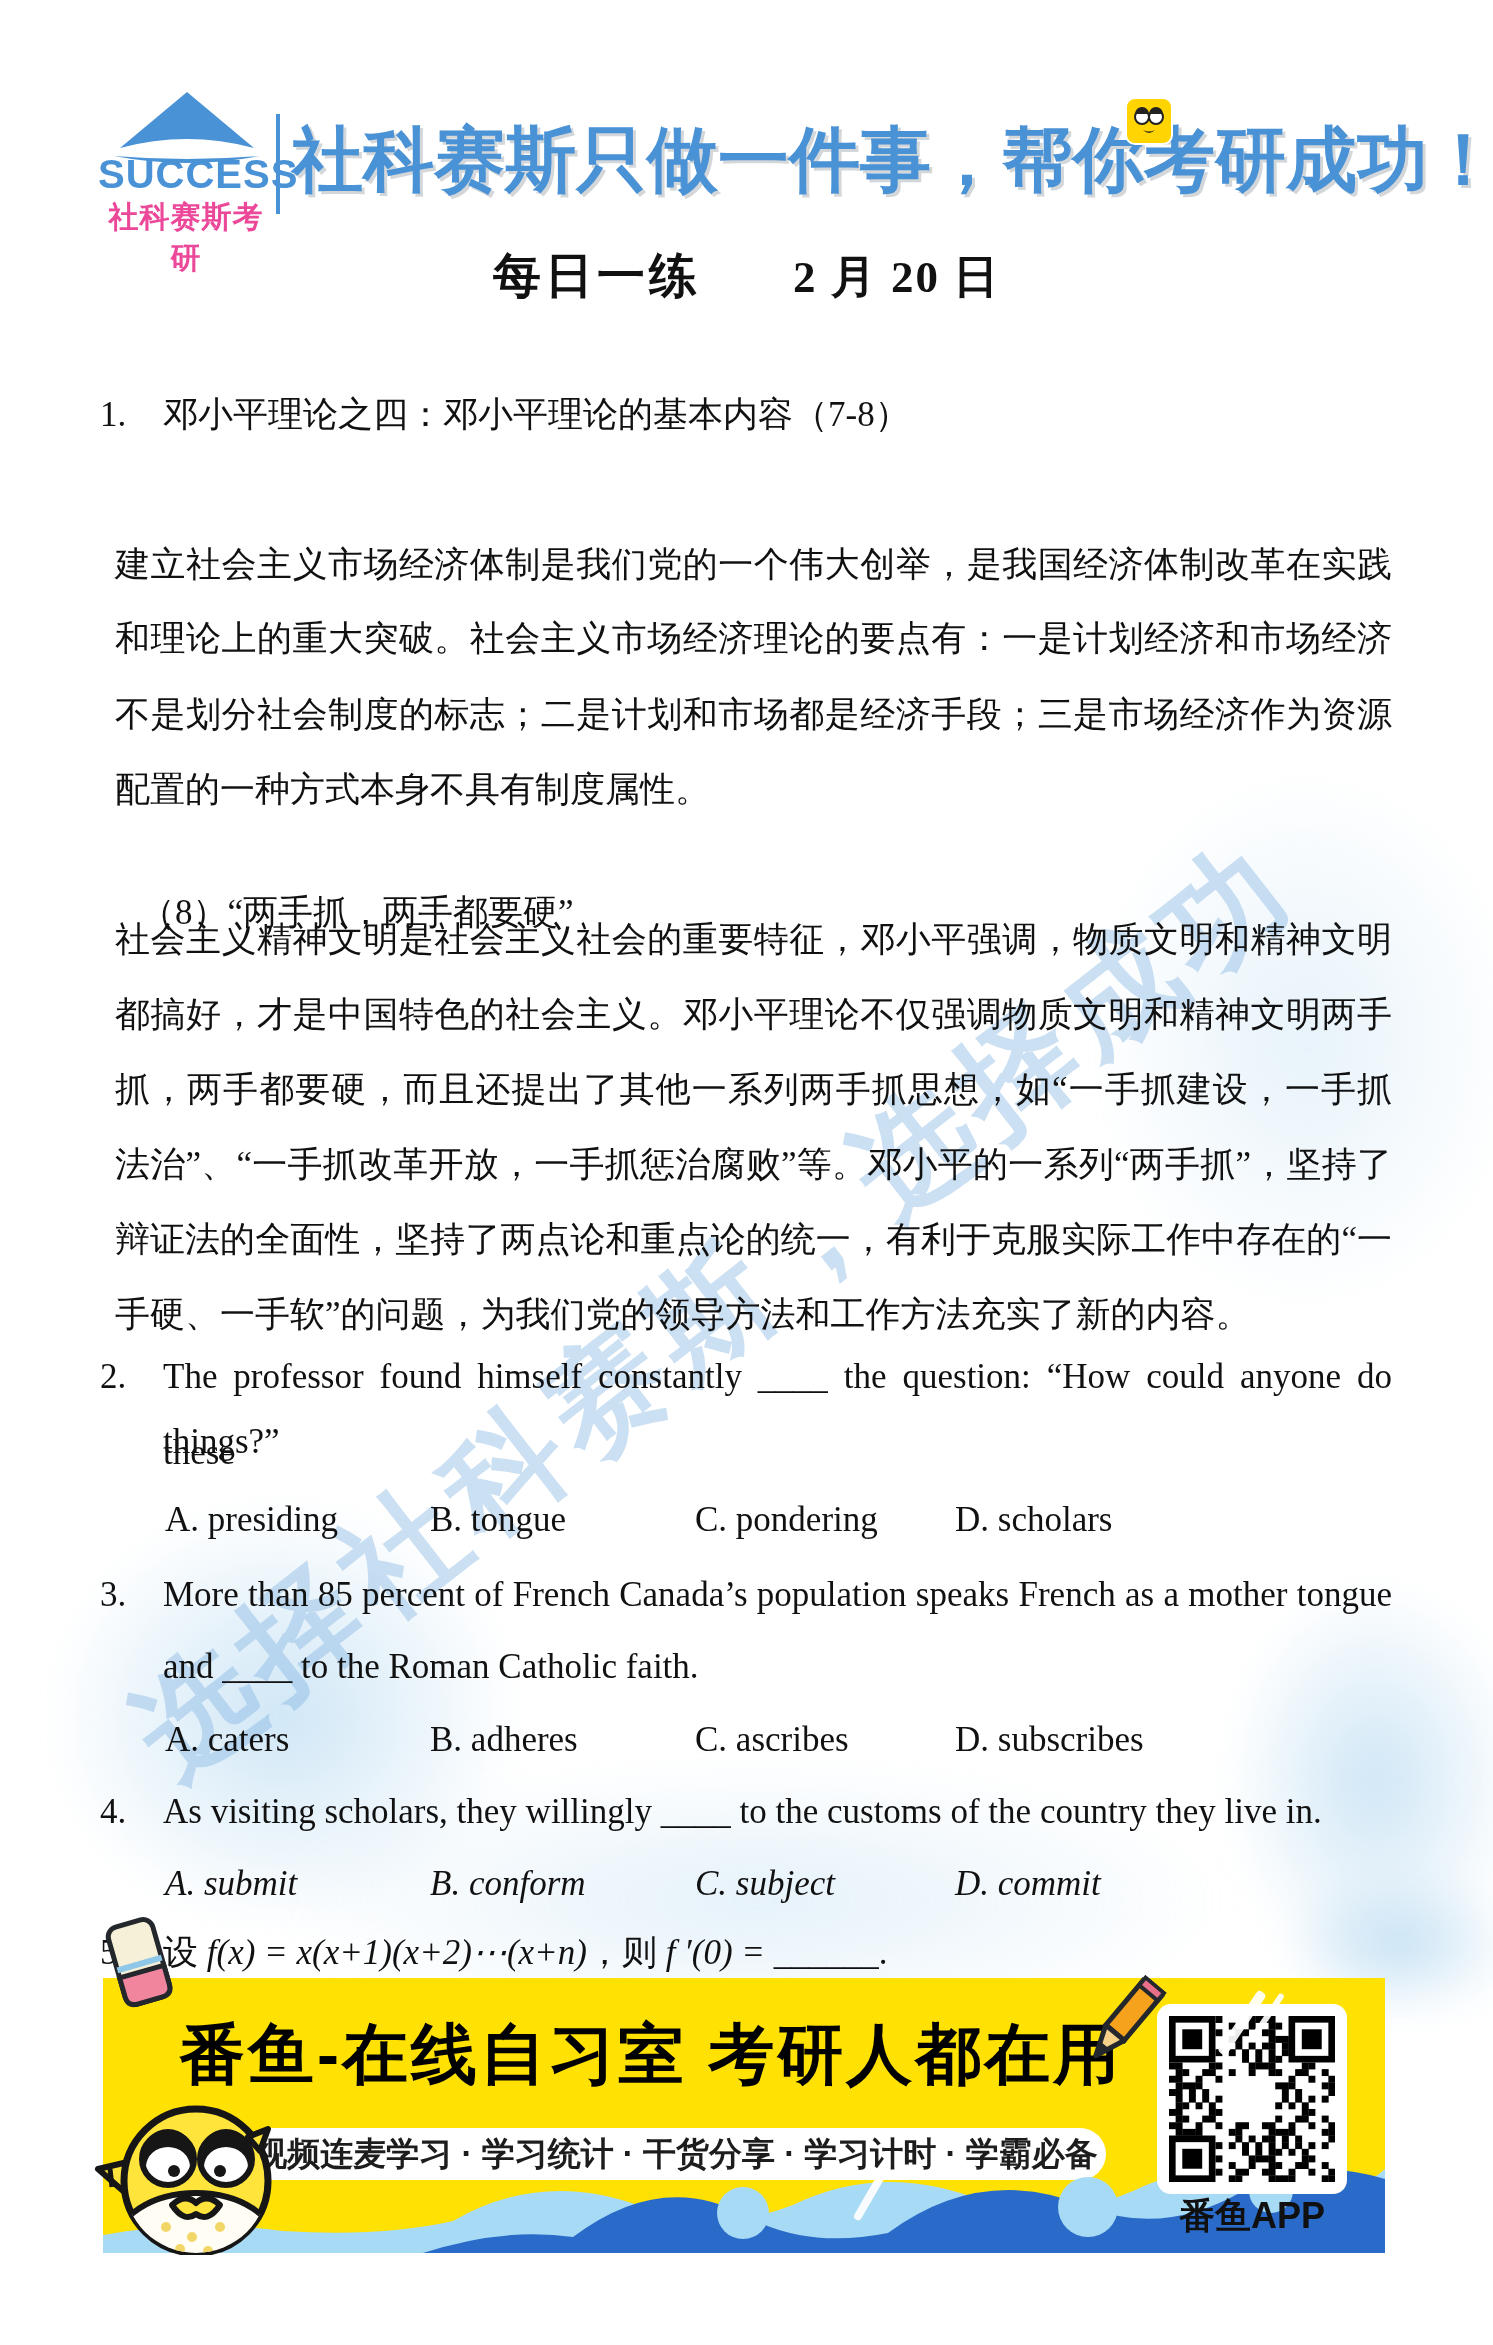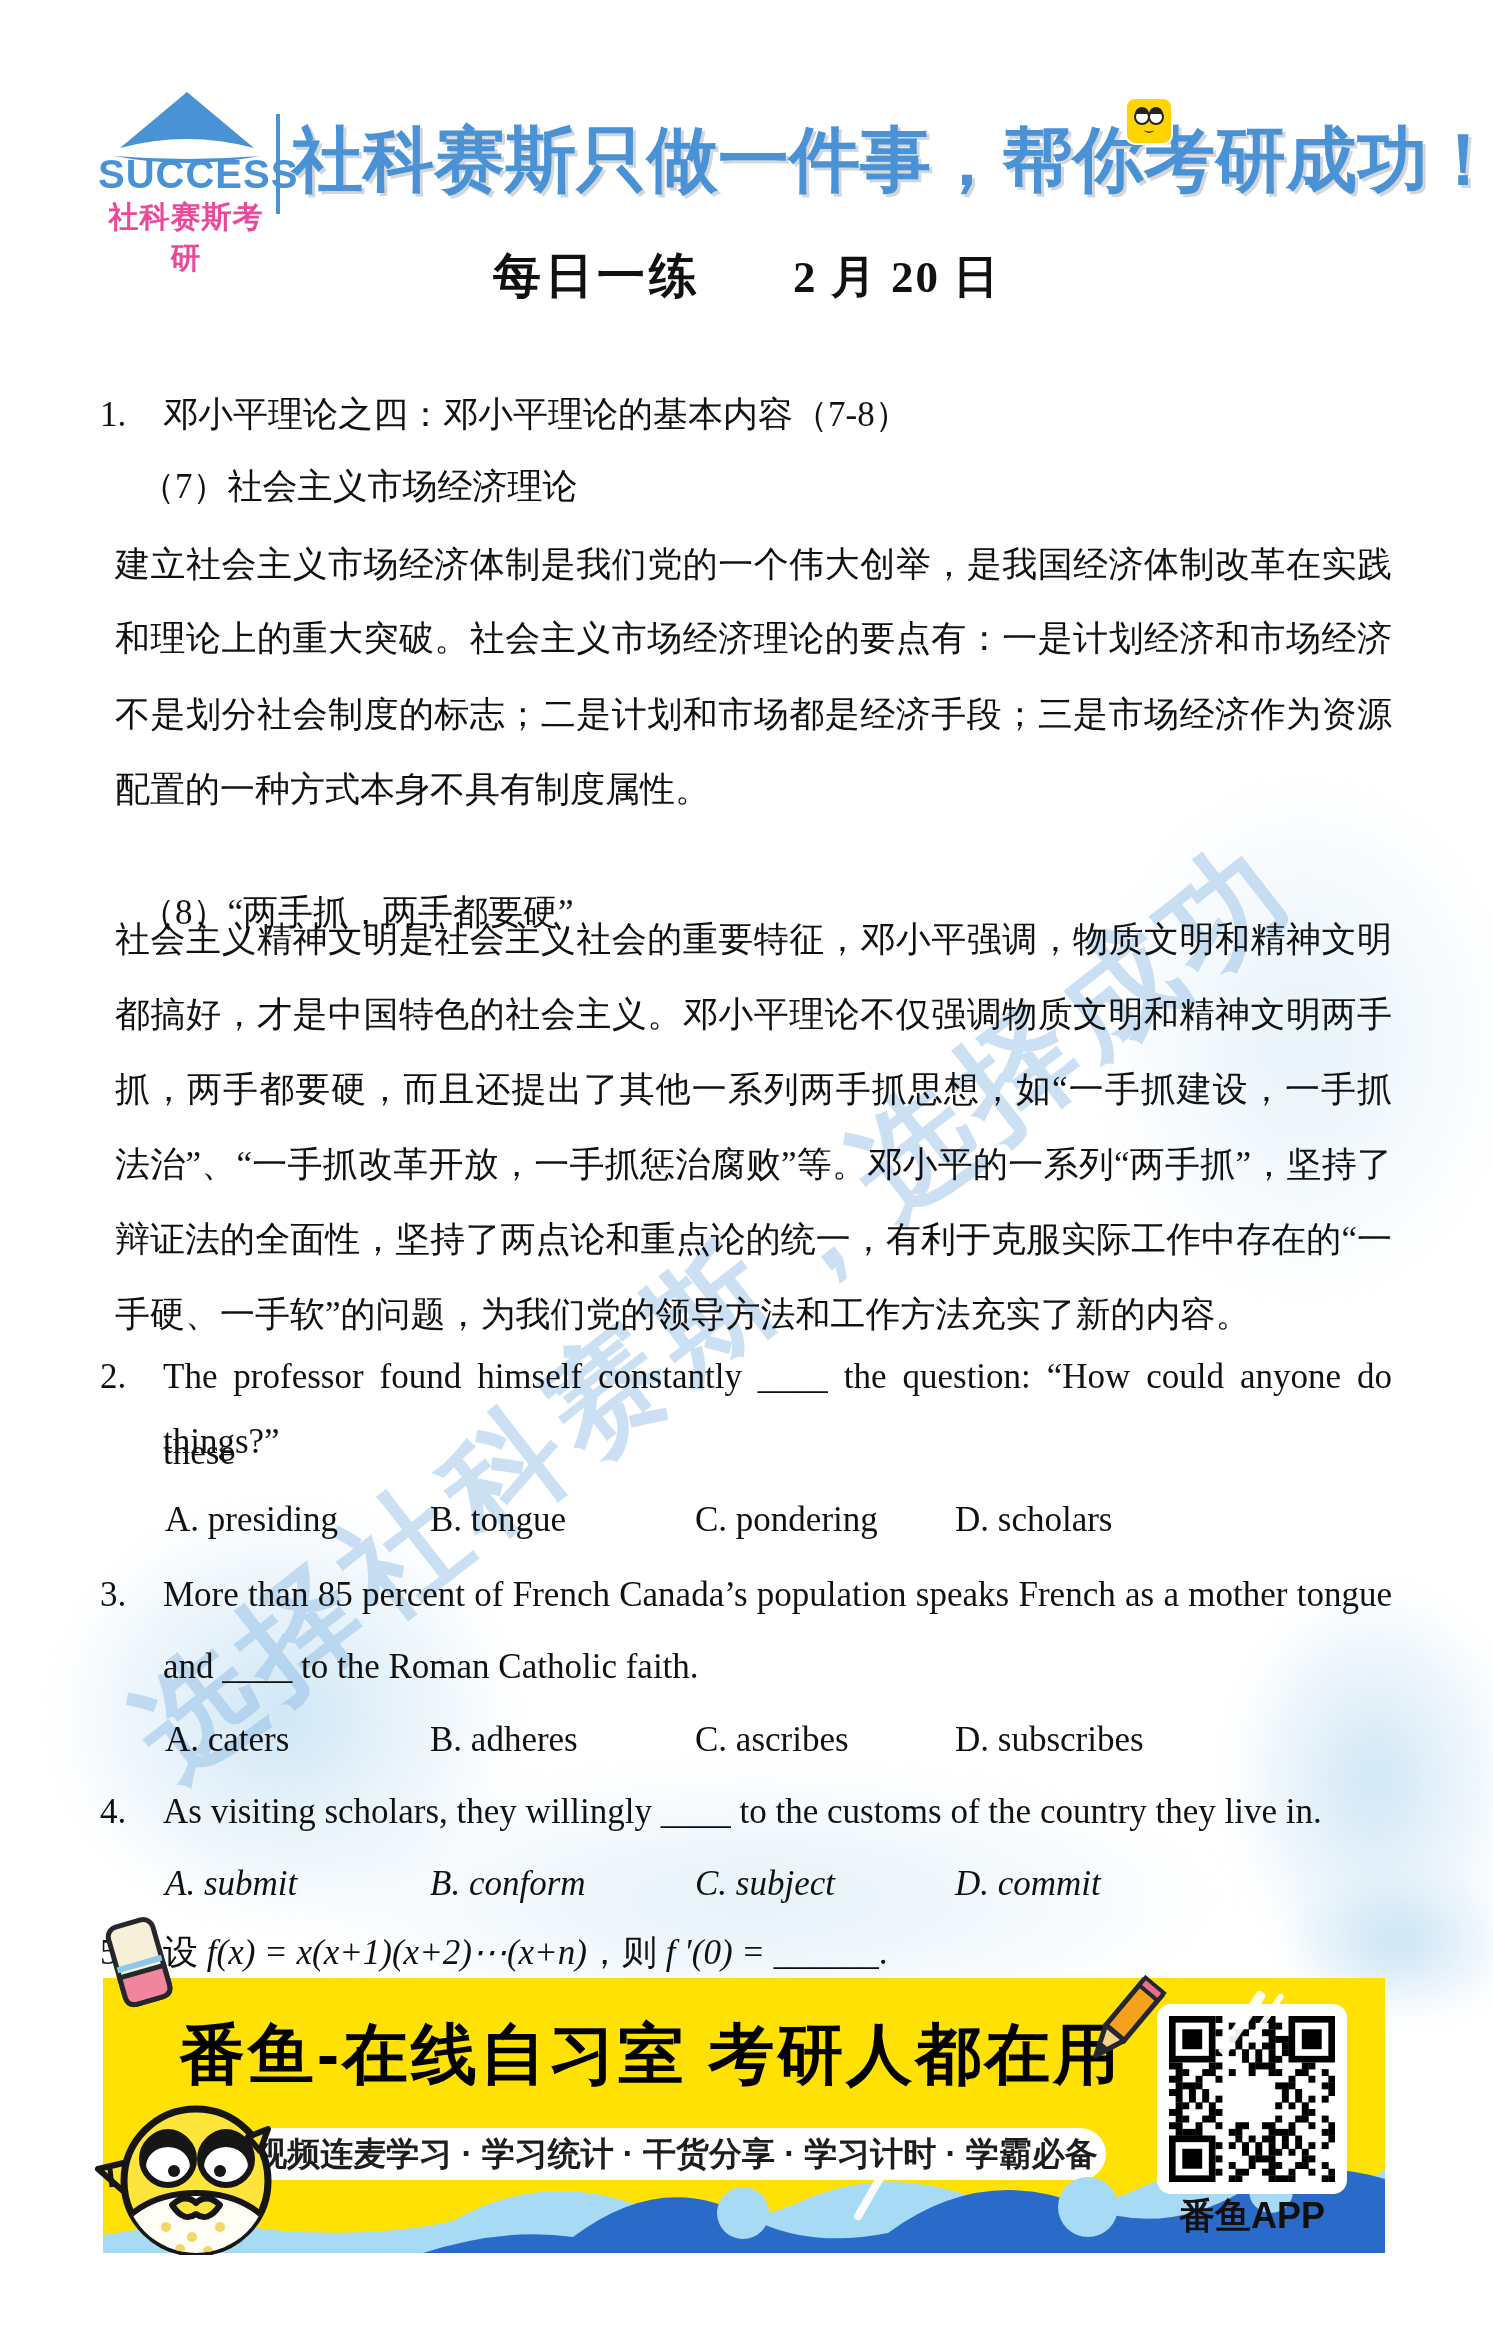--- a/index.html
+++ b/index.html
@@ -87,23 +87,20 @@
 
   <div class="title">
     <span class="t1">每日一练</span>
     <span class="t2">2 月 20 日</span>
   </div>
 
   <main class="content">
       <div class="ln" style="top: 377px;">
         <span class="qnum">1.</span>
         <span class="txt" style="padding-left: 63px;">邓小平理论之四：邓小平理论的基本内容（7-8）</span>
-      </div>
-      <div class="ln" style="top: 449px;">
-        <span class="txt" style="padding-left: 40px;">（7）社会主义市场经济理论</span>
       </div>
       <div class="ln fill" style="top: 527px;">
         <span class="txt" style="padding-left: 15px;">建立社会主义市场经济体制是我们党的一个伟大创举，是我国经济体制改革在实践</span>
       </div>
       <div class="ln fill" style="top: 601px;">
         <span class="txt" style="padding-left: 15px;">和理论上的重大突破。社会主义市场经济理论的要点有：一是计划经济和市场经济</span>
       </div>
       <div class="ln fill" style="top: 677px;">
         <span class="txt" style="padding-left: 15px;">不是划分社会制度的标志；二是计划和市场都是经济手段；三是市场经济作为资源</span>
       </div>

